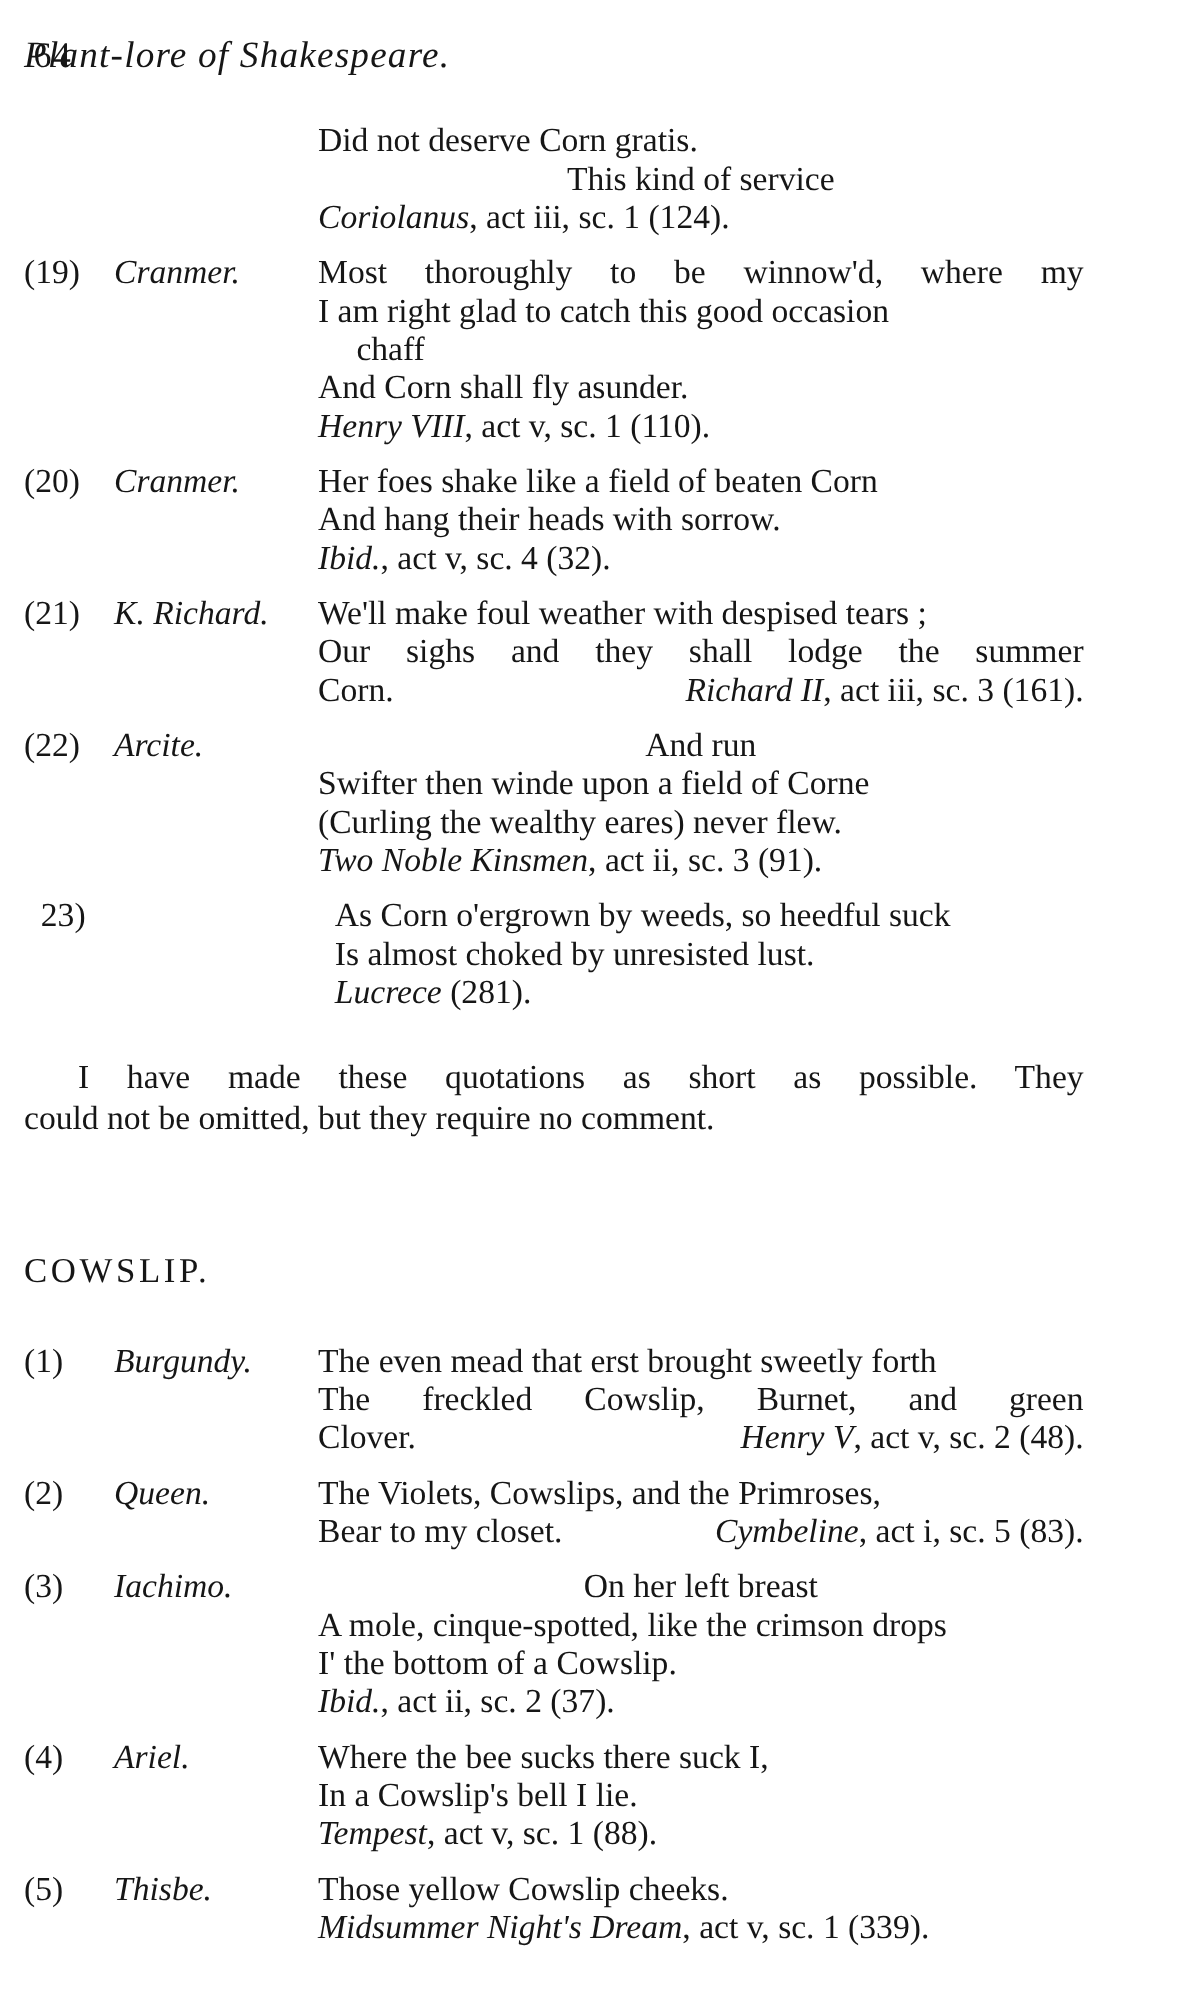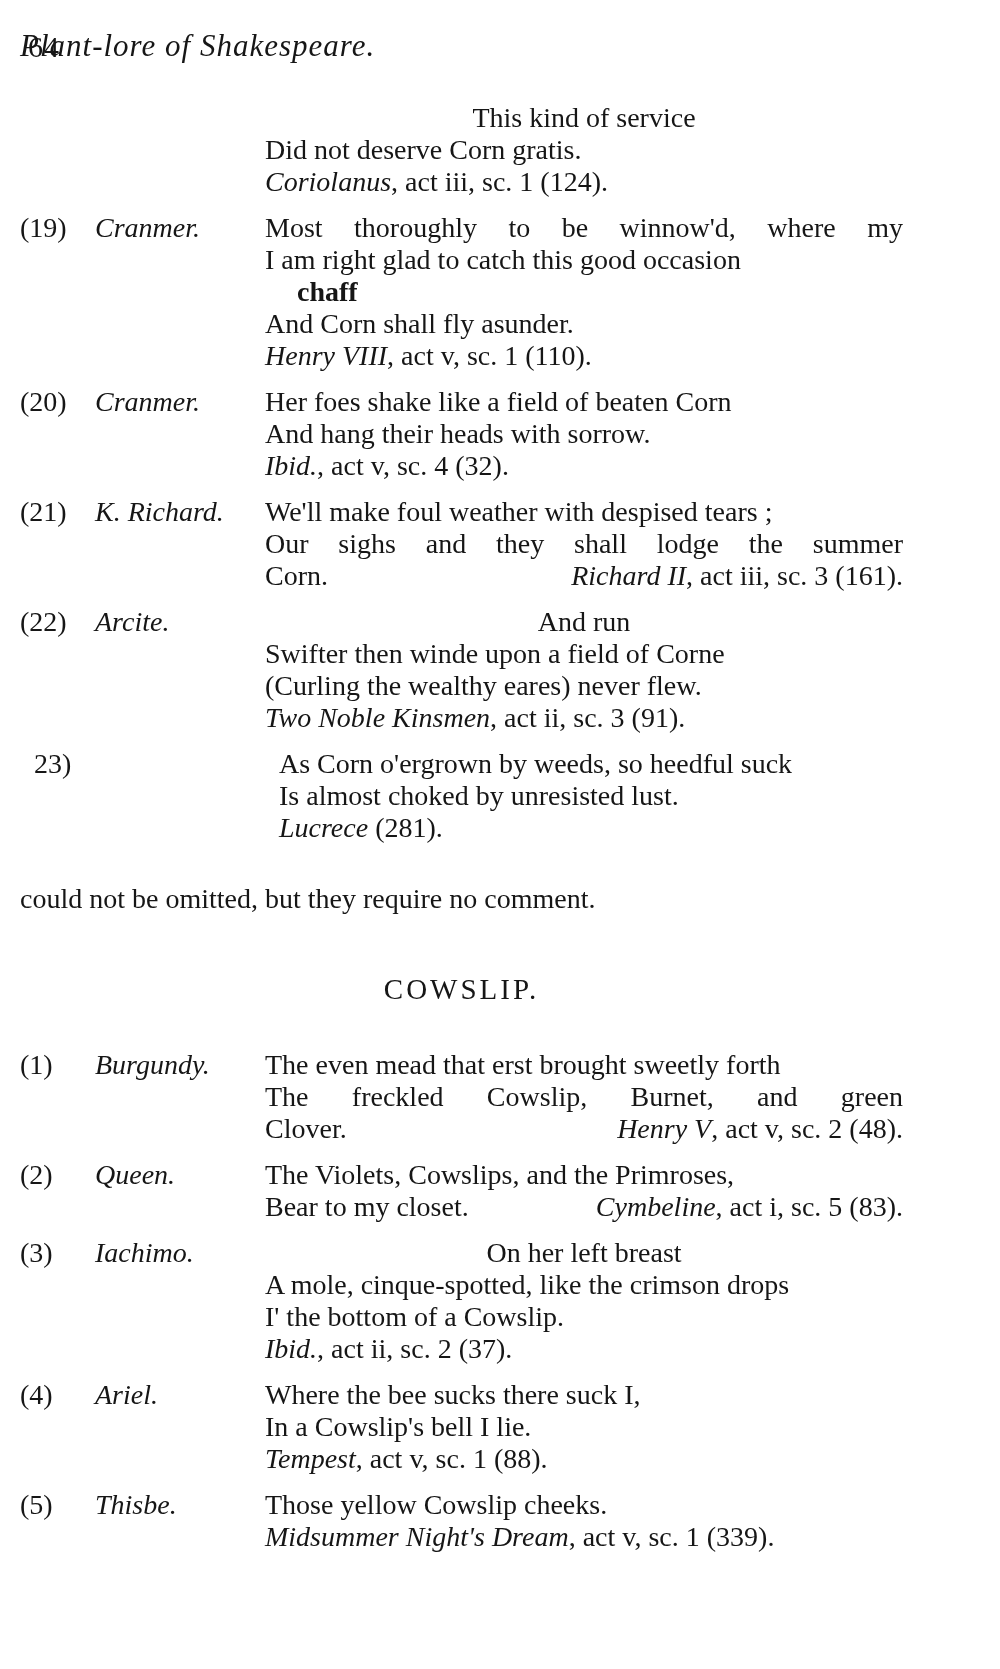--- a/index.html
+++ b/index.html
@@ -42,57 +42,57 @@
     font-size: 28px;
     line-height: 32px;
   }
   .entry.first { margin-top: 40px; }
   .num   { width: 75px;  flex: 0 0 75px; }
   .spkr  { width: 170px; flex: 0 0 170px; font-style: italic; }
   .qtext { flex: 1 1 auto; min-width: 0; }
   .ln        { white-space: nowrap; }
   .ln.center { text-align: center; white-space: normal; }
   .ln.just   { text-align: justify; text-align-last: justify; white-space: normal; }
-  .ln.ind    { padding-left: 32px; font-weight: bold; }
+  .ln.ind    { padding-left: 32px; }
   .ln.cite   { text-align: left; }
   .ln.split  { display: flex; justify-content: space-between; }
   .it { font-style: italic; }
   
   .para {
     margin-top: 38px;
     font-size: 28px;
     line-height: 34px;
   }
   .para .l1 { text-indent: 45px; text-align: justify; text-align-last: justify; }
   
   .secthead {
-    margin-top: 56px;
-    text-align: center;
+    margin-top: 92px;
+    text-align: left;
     font-size: 29px;
     line-height: 34px;
     letter-spacing: 3px;
   }
   .sect-first { margin-top: 43px; }
 </style>
 </head>
 <body>
 
 <div class="page">
 
   <div class="runhead">
     <span class="pagenum">64</span>
     <div class="headtitle">Plant-lore of Shakespeare.</div>
   </div>
 
   <div class="entry first">
     <div class="num"></div>
     <div class="spkr"></div>
     <div class="qtext">
+      <div class="ln">Did not deserve Corn gratis.</div>
       <div class="ln center">This kind of service</div>
-      <div class="ln">Did not deserve Corn gratis.</div>
       <div class="ln cite"><span class="it">Coriolanus</span><span>, act iii, sc. 1 (124).</span></div>
     </div>
   </div>
 
   <div class="entry">
     <div class="num">(19)</div>
     <div class="spkr">Cranmer.</div>
     <div class="qtext">
       <div class="ln just">Most thoroughly to be winnow'd, where my</div>
       <div class="ln">I am right glad to catch this good occasion</div>
@@ -140,20 +140,21 @@
     <div class="num" style="padding-left:14px;">23)</div>
     <div class="spkr"></div>
     <div class="qtext">
       <div class="ln">As Corn o'ergrown by weeds, so heedful suck</div>
       <div class="ln">Is almost choked by unresisted lust.</div>
       <div class="ln cite"><span class="it">Lucrece</span><span> (281).</span></div>
     </div>
   </div>
 
   <div class="para">
+    <div class="l1">I have made these quotations as short as possible. They</div>
     <div class="l2">could not be omitted, but they require no comment.</div>
   </div>
 
   <div class="secthead">COWSLIP.</div>
 
   <div class="entry sect-first">
     <div class="num">(1)</div>
     <div class="spkr">Burgundy.</div>
     <div class="qtext">
       <div class="ln">The even mead that erst brought sweetly forth</div>

